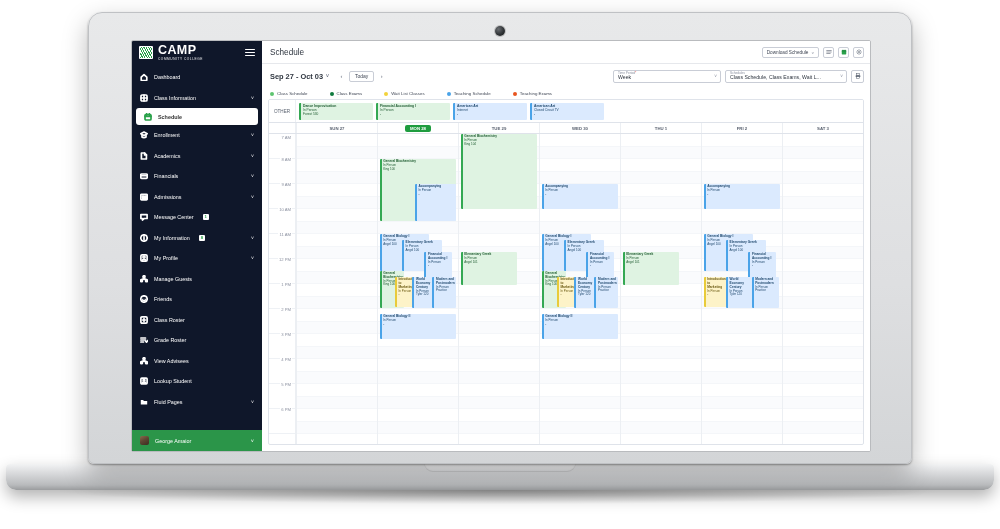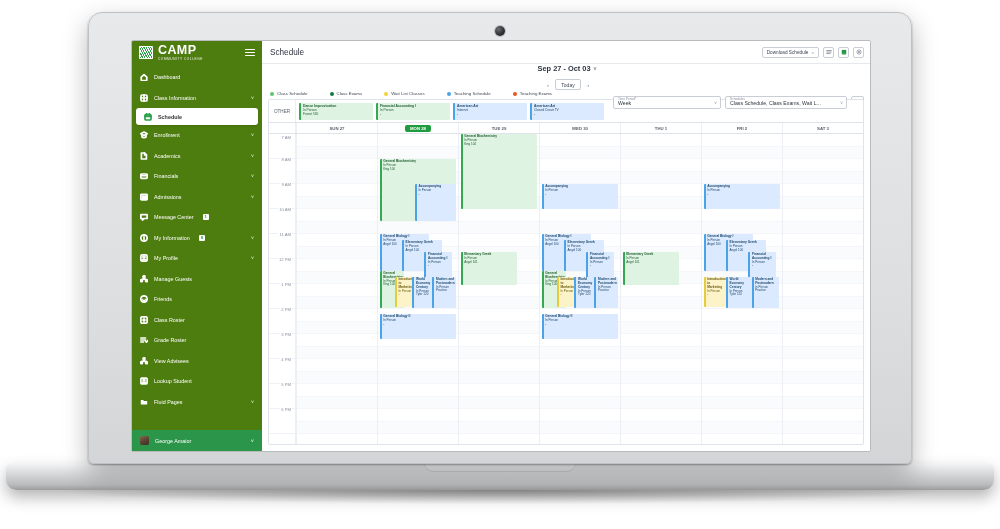--- a/index.html
+++ b/index.html
@@ -30,21 +30,21 @@
   .notch { position:absolute; left:50%; margin-left:-76px; top:463px; width:152px; height:9px;
            background:linear-gradient(180deg,#ffffff,#e2e3e5); border-radius:0 0 9px 9px;
            box-shadow:inset 0 -1px 1px rgba(0,0,0,.12); }
   .base-shadow { position:absolute; left:60px; top:490px; width:880px; height:14px;
            background:radial-gradient(ellipse at 50% 0%, rgba(0,0,0,.30) 0%, rgba(0,0,0,0) 72%); }
 
   
   #app { display:flex; width:100%; height:100%; background:#fff; }
 
   
-  .sidebar { width:130px; background:#4d7c0f; color:#fff; flex:0 0 130px;
+  .sidebar { width:130px; background:#0f172a; color:#fff; flex:0 0 130px;
              display:flex; flex-direction:column; position:relative; }
   .brand { height:23px; display:flex; align-items:center; padding:0 7px; gap:5px; }
   .brand-mark { width:14px; height:13px; background:#fff; border-radius:1px; position:relative; overflow:hidden;}
   .brand-mark:after{content:"";position:absolute;left:1px;top:1px;width:12px;height:11px;
      background:repeating-linear-gradient(62deg,#2aa14a 0 1px,#fff 1px 2px);}
   .brand-text { line-height:1; }
   .brand-name { font-size:12.5px; font-weight:700; letter-spacing:.4px; }
   .brand-sub { font-size:3.2px; letter-spacing:.55px; opacity:.95; margin-top:1px; }
   .hamburger { margin-left:auto; width:10px; display:flex; flex-direction:column; gap:2px; }
   .hamburger i { display:block; height:1.3px; background:#fff; border-radius:1px; }
@@ -74,21 +74,21 @@
   .topbar { height:23px; display:flex; align-items:center; padding:0 6px 0 8px;
             border-bottom:1px solid #e6e8ec; }
   .page-title { font-size:8.2px; color:#2f3640; }
   .topbar-right { margin-left:auto; display:flex; align-items:center; gap:4px; }
   .btn-outline { height:11px; border:1px solid #c9cdd6; border-radius:2px; background:#fff;
                  display:flex; align-items:center; gap:3px; padding:0 4px; font-size:4.7px; color:#3f4654; }
   .icon-btn { width:11px; height:11px; border:1px solid #c9cdd6; border-radius:2px; background:#fff;
               display:flex; align-items:center; justify-content:center; }
   .icon-btn svg { width:6px; height:6px; }
 
-  .subbar { height:24px; display:flex; align-items:center; padding:0 6px 0 8px; gap:6px;flex-direction:column; }
+  .subbar { height:24px; display:flex; align-items:center; padding:0 6px 0 8px; gap:6px; }
   .date-range { font-size:7.4px; font-weight:700; color:#2f3640; display:flex; align-items:center; gap:3px; }
   .caret { font-size:5px; color:#6b7280; }
   .navbtns { display:flex; align-items:center; gap:3px; margin-left:2px; }
   .arrow-btn { width:9px; height:11px; display:flex; align-items:center; justify-content:center;
                font-size:5.6px; color:#6b7280; }
   .today-btn { height:11px; border:1px solid #c9cdd6; border-radius:2px; background:#fff;
                padding:0 5px; display:flex; align-items:center; font-size:5px; color:#3f4654; }
   .filters { margin-left:auto; display:flex; align-items:center; gap:4px; }
   .field { height:13px; border:1px solid #c9cdd6; border-radius:2px; background:#fff;
            padding:1px 4px; display:flex; flex-direction:column; justify-content:center; position:relative; }

